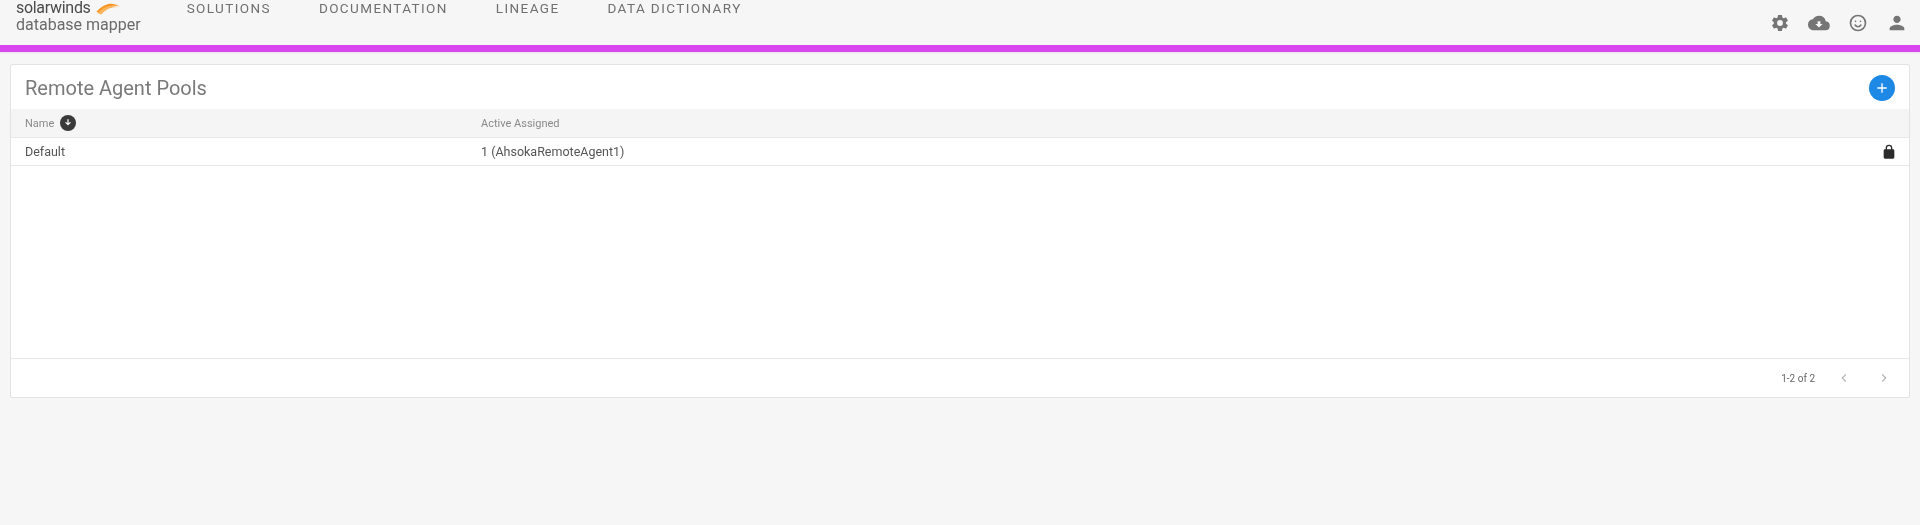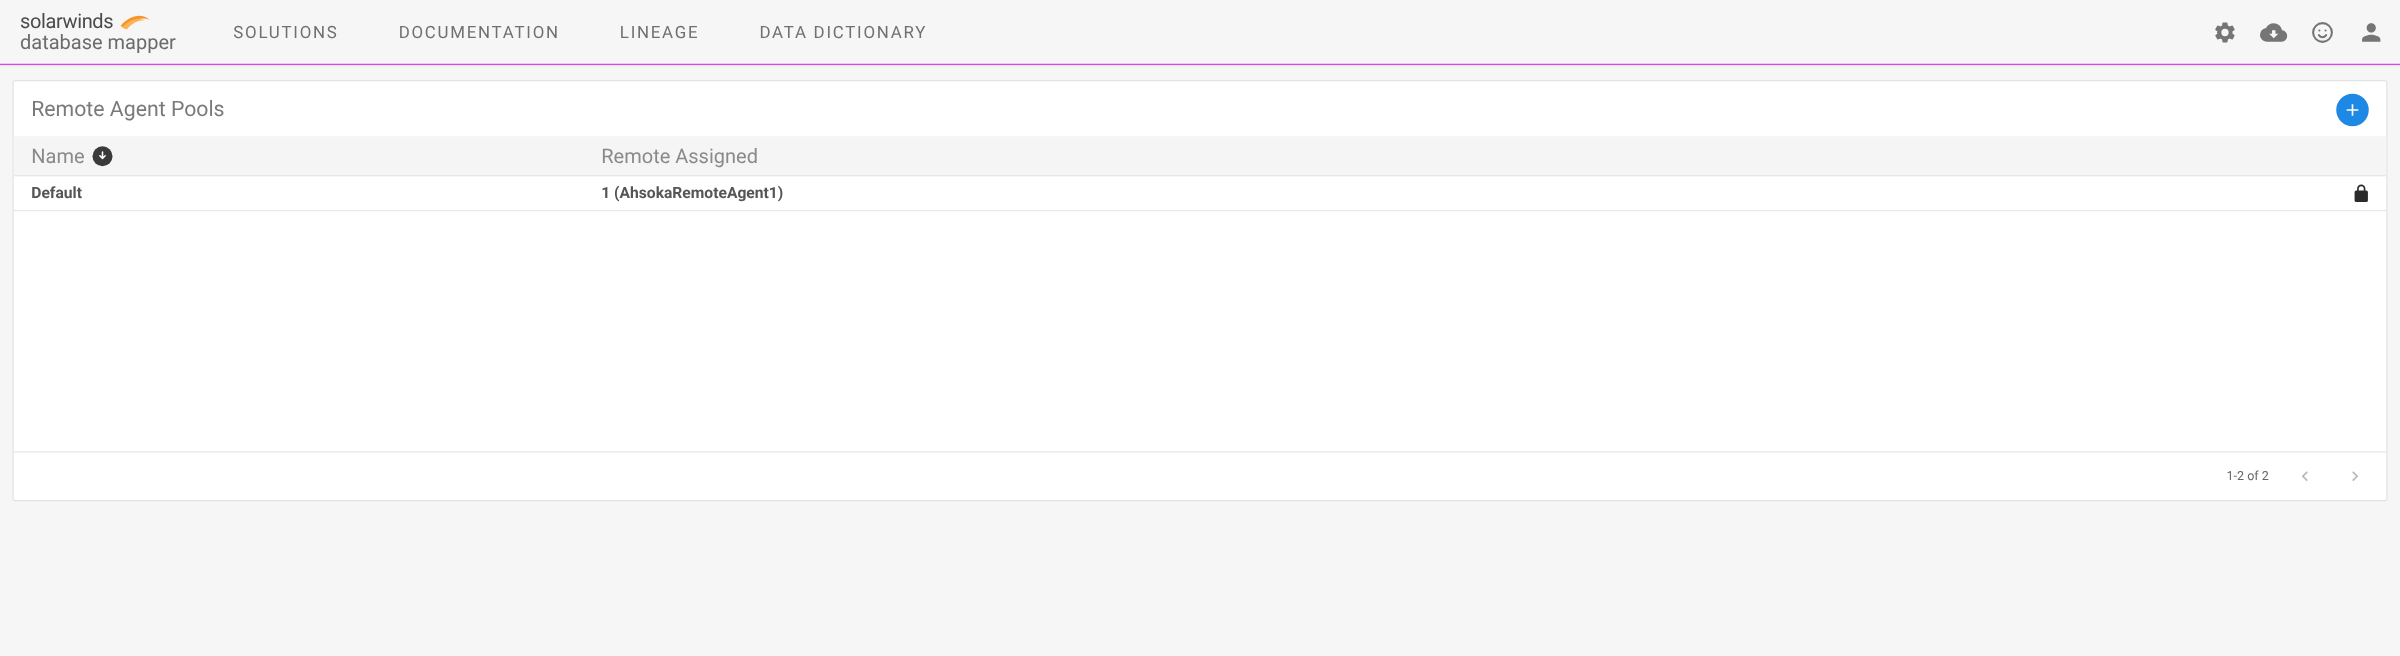--- a/index.html
+++ b/index.html
@@ -3,24 +3,23 @@
   <meta charset="utf-8">
   <style>
     * { box-sizing: border-box; margin: 0; padding: 0; }
     body {
       font-family: "Segoe UI", Roboto, "Helvetica Neue", Arial, sans-serif;
       background: #f6f6f6;
       color: #5a5a5a;
     }
     .topbar {
       display: flex;
-      align-items: center;
       height: 52px;
       background: #f6f6f6;
-      border-bottom: 1px solid #d946ef;
+      border-bottom: 7px solid #d946ef;
       box-shadow: 0 1px 2px rgba(0,0,0,0.08);
       padding: 0 12px 0 16px;
     }
     .brand {
       display: flex;
       flex-direction: column;
       line-height: 1.05;
       color: #5a5a5a;
       margin-right: 28px;
     }
@@ -76,21 +75,21 @@
       border: 1px solid #e3e3e3;
       border-radius: 2px;
     }
     .card-header {
       display: flex;
       align-items: center;
       justify-content: space-between;
       padding: 10px 14px 8px 14px;
     }
     .card-title {
-      font-size: 17px;
+      font-size: 20px;
       color: #7a7a7a;
       font-weight: 400;
     }
     .add-btn {
       width: 26px;
       height: 26px;
       background: #1e88e5;
       border-radius: 50%;
       display: flex;
       align-items: center;
@@ -103,36 +102,36 @@
     }
     .table-header-row, .table-row {
       display: flex;
       align-items: center;
       border-bottom: 1px solid #e8e8e8;
       font-size: 12.5px;
     }
     .table-header-row {
       background: #f5f5f5;
       color: #8a8a8a;
-      font-size: 16px;
+      font-size: 11px;
     }
     .col-name { width: 460px; padding: 6px 10px 6px 14px; display:flex; align-items:center; gap:6px;}
     .col-agents { flex: 1; padding: 6px 10px; }
     .col-actions { width: 80px; padding: 4px 12px; display: flex; justify-content: flex-end; align-items:center; gap: 10px; }
     .sort-badge {
       width: 16px; height: 16px; border-radius: 50%;
       background: #3a3a3a;
       display: inline-flex; align-items:center; justify-content:center;
     }
     .table-row { color: #555; }
     .row-edit svg { fill: #1e88e5; }
     .row-delete svg { fill: #e53935; }
     .row-lock svg { fill: #2b2b2b; }
     .icon-btn svg { display: block; }
-    .table-body { min-height: 220px; font-weight: bold; }
+    .table-body { min-height: 220px; }
     .card-footer {
       border-top: 1px solid #e8e8e8;
       display: flex;
       justify-content: flex-end;
       align-items: center;
       gap: 18px;
       padding: 8px 14px;
       font-size: 10px;
       color: #666;
     }
@@ -205,21 +204,21 @@
       <div class="table-header-row">
         <div class="col-name">
           <span>Name</span>
           <span class="sort-badge">
             <svg width="10" height="10" viewBox="0 0 24 24" fill="#fff">
                 <path d="M12 4v12m0 0l-5-5m5 5l5-5" stroke="#fff" stroke-width="3" stroke-linecap="round" fill="none"></path>
               </svg>
           </span>
         </div>
         <div class="col-agents">
-          <span>Remote Assigned</span>
+          <span>Active Assigned</span>
         </div>
         <div class="col-actions"></div>
       </div>
 
       <div class="table-body">
         <div class="table-row">
           <div class="col-name">
               <span>Default</span>
             </div>
           <div class="col-agents"><span>1 (AhsokaRemoteAgent1)</span></div>

